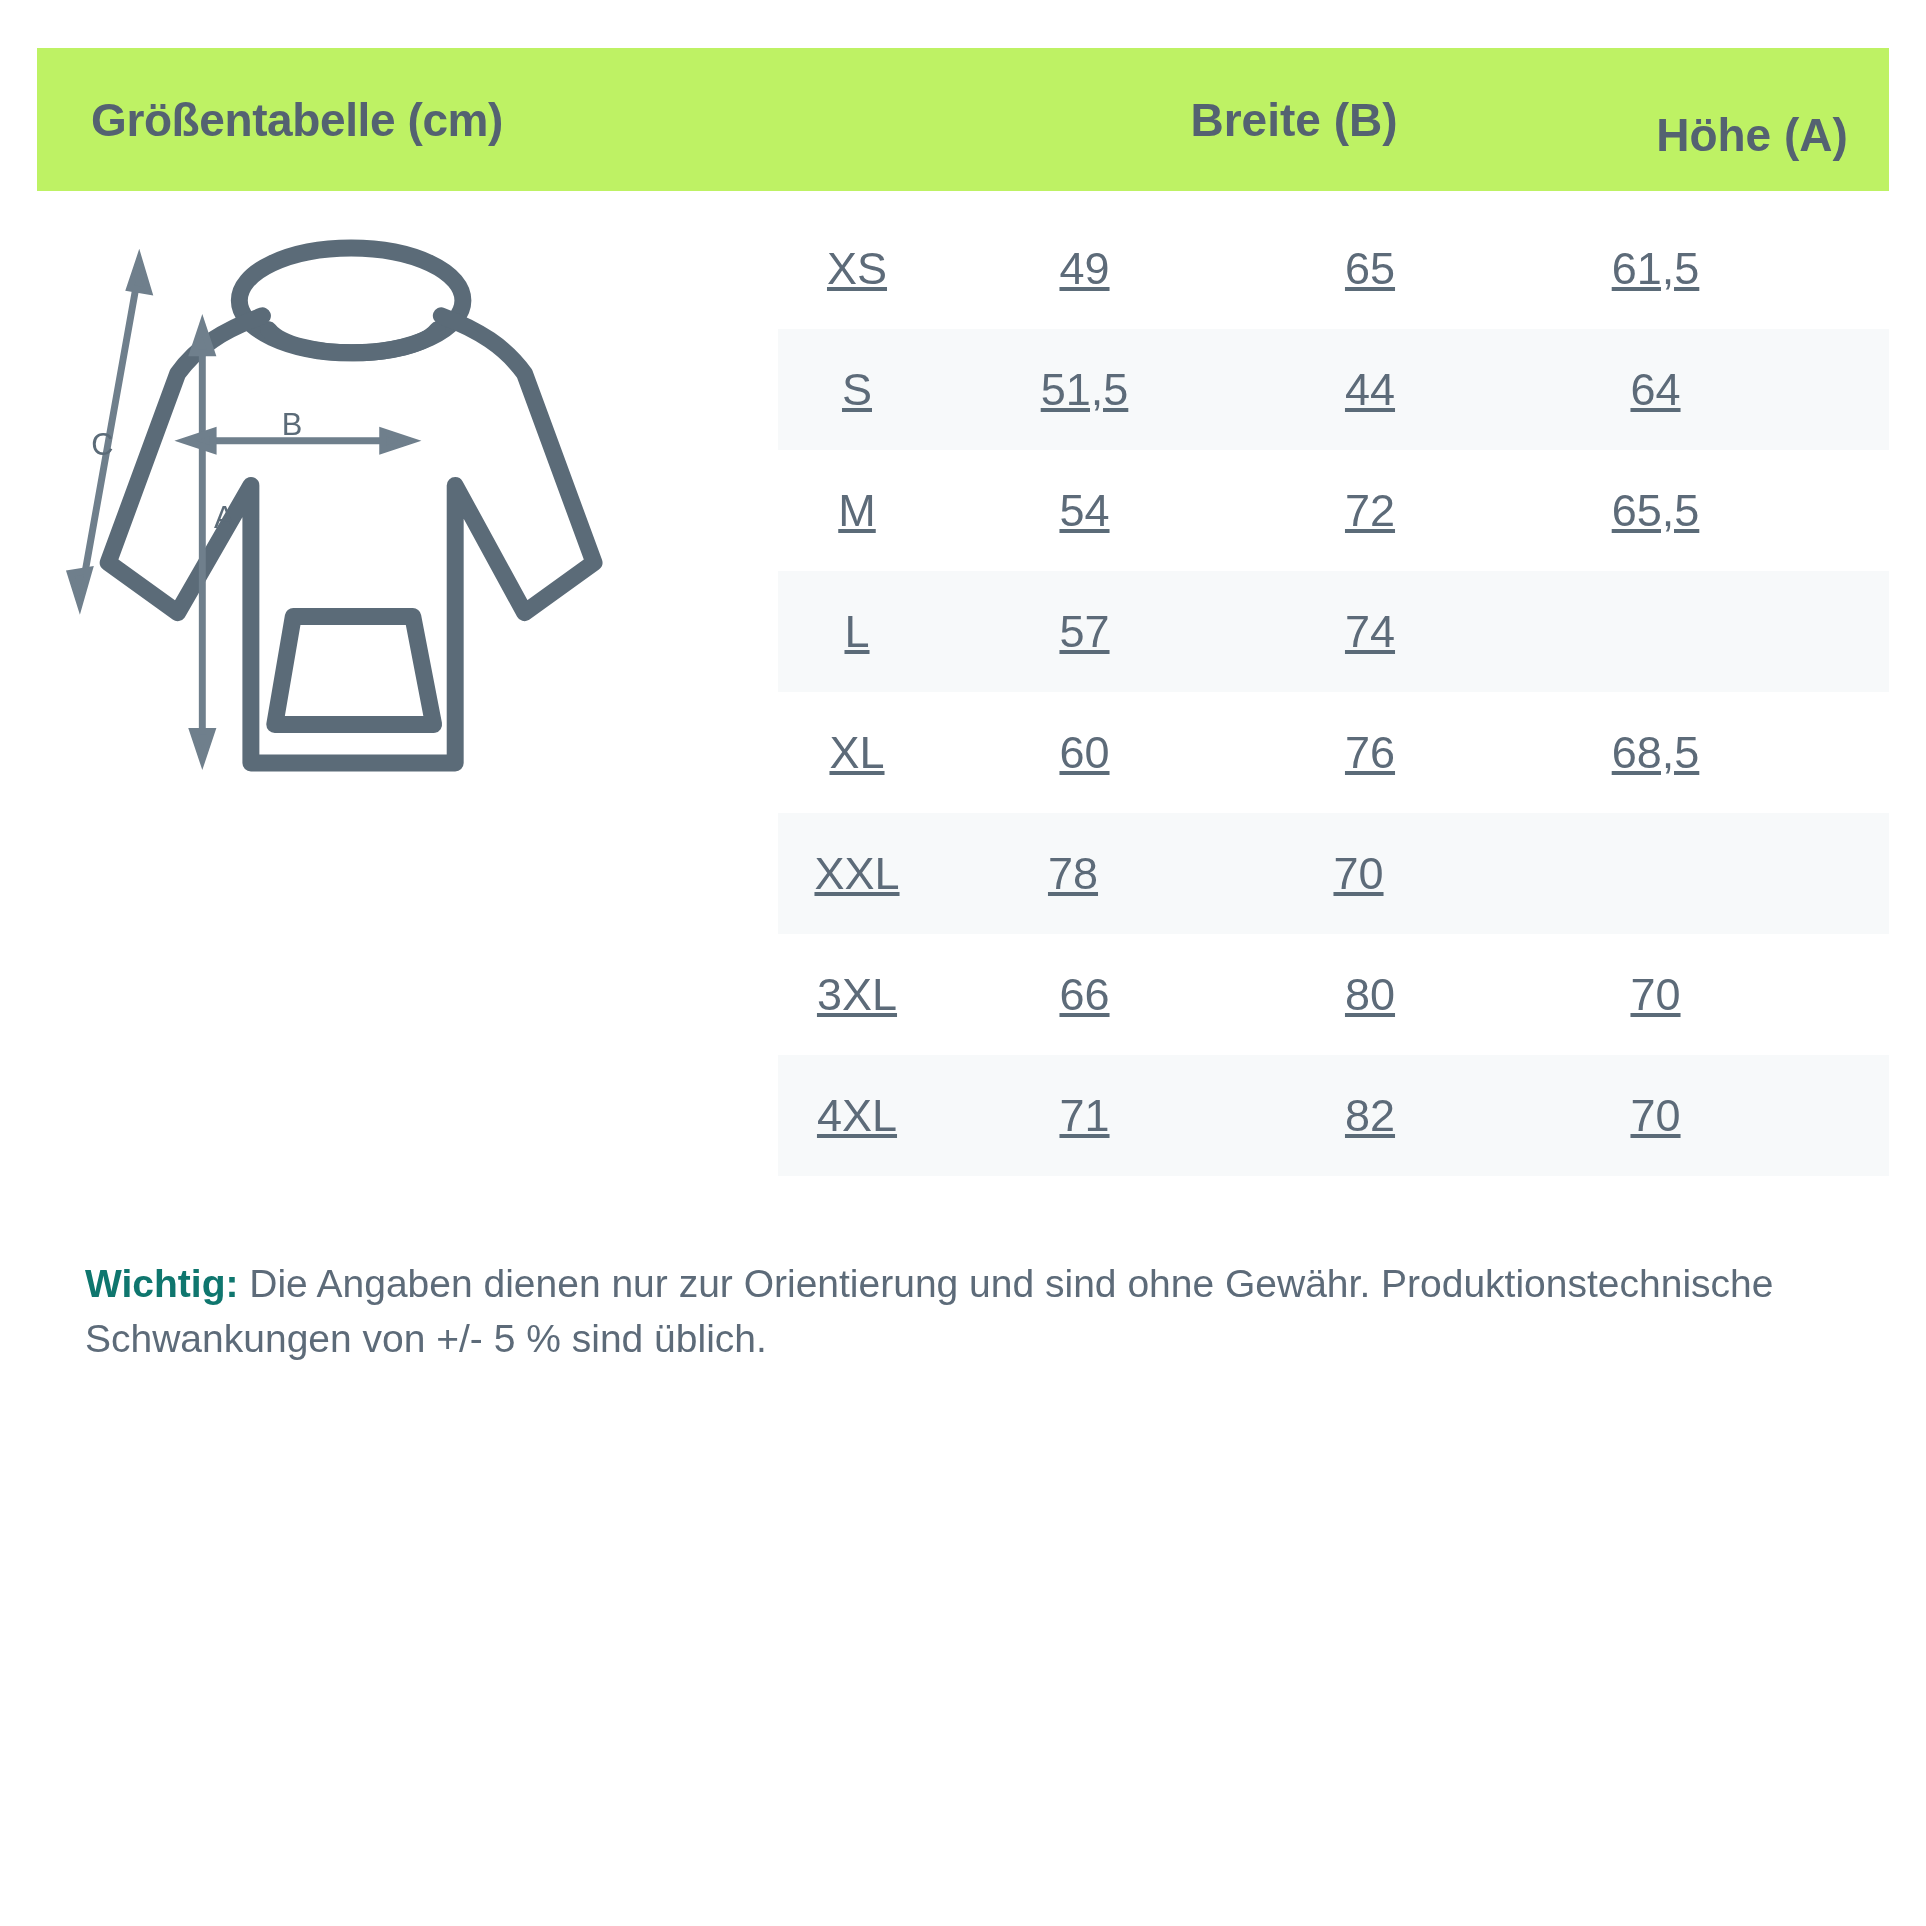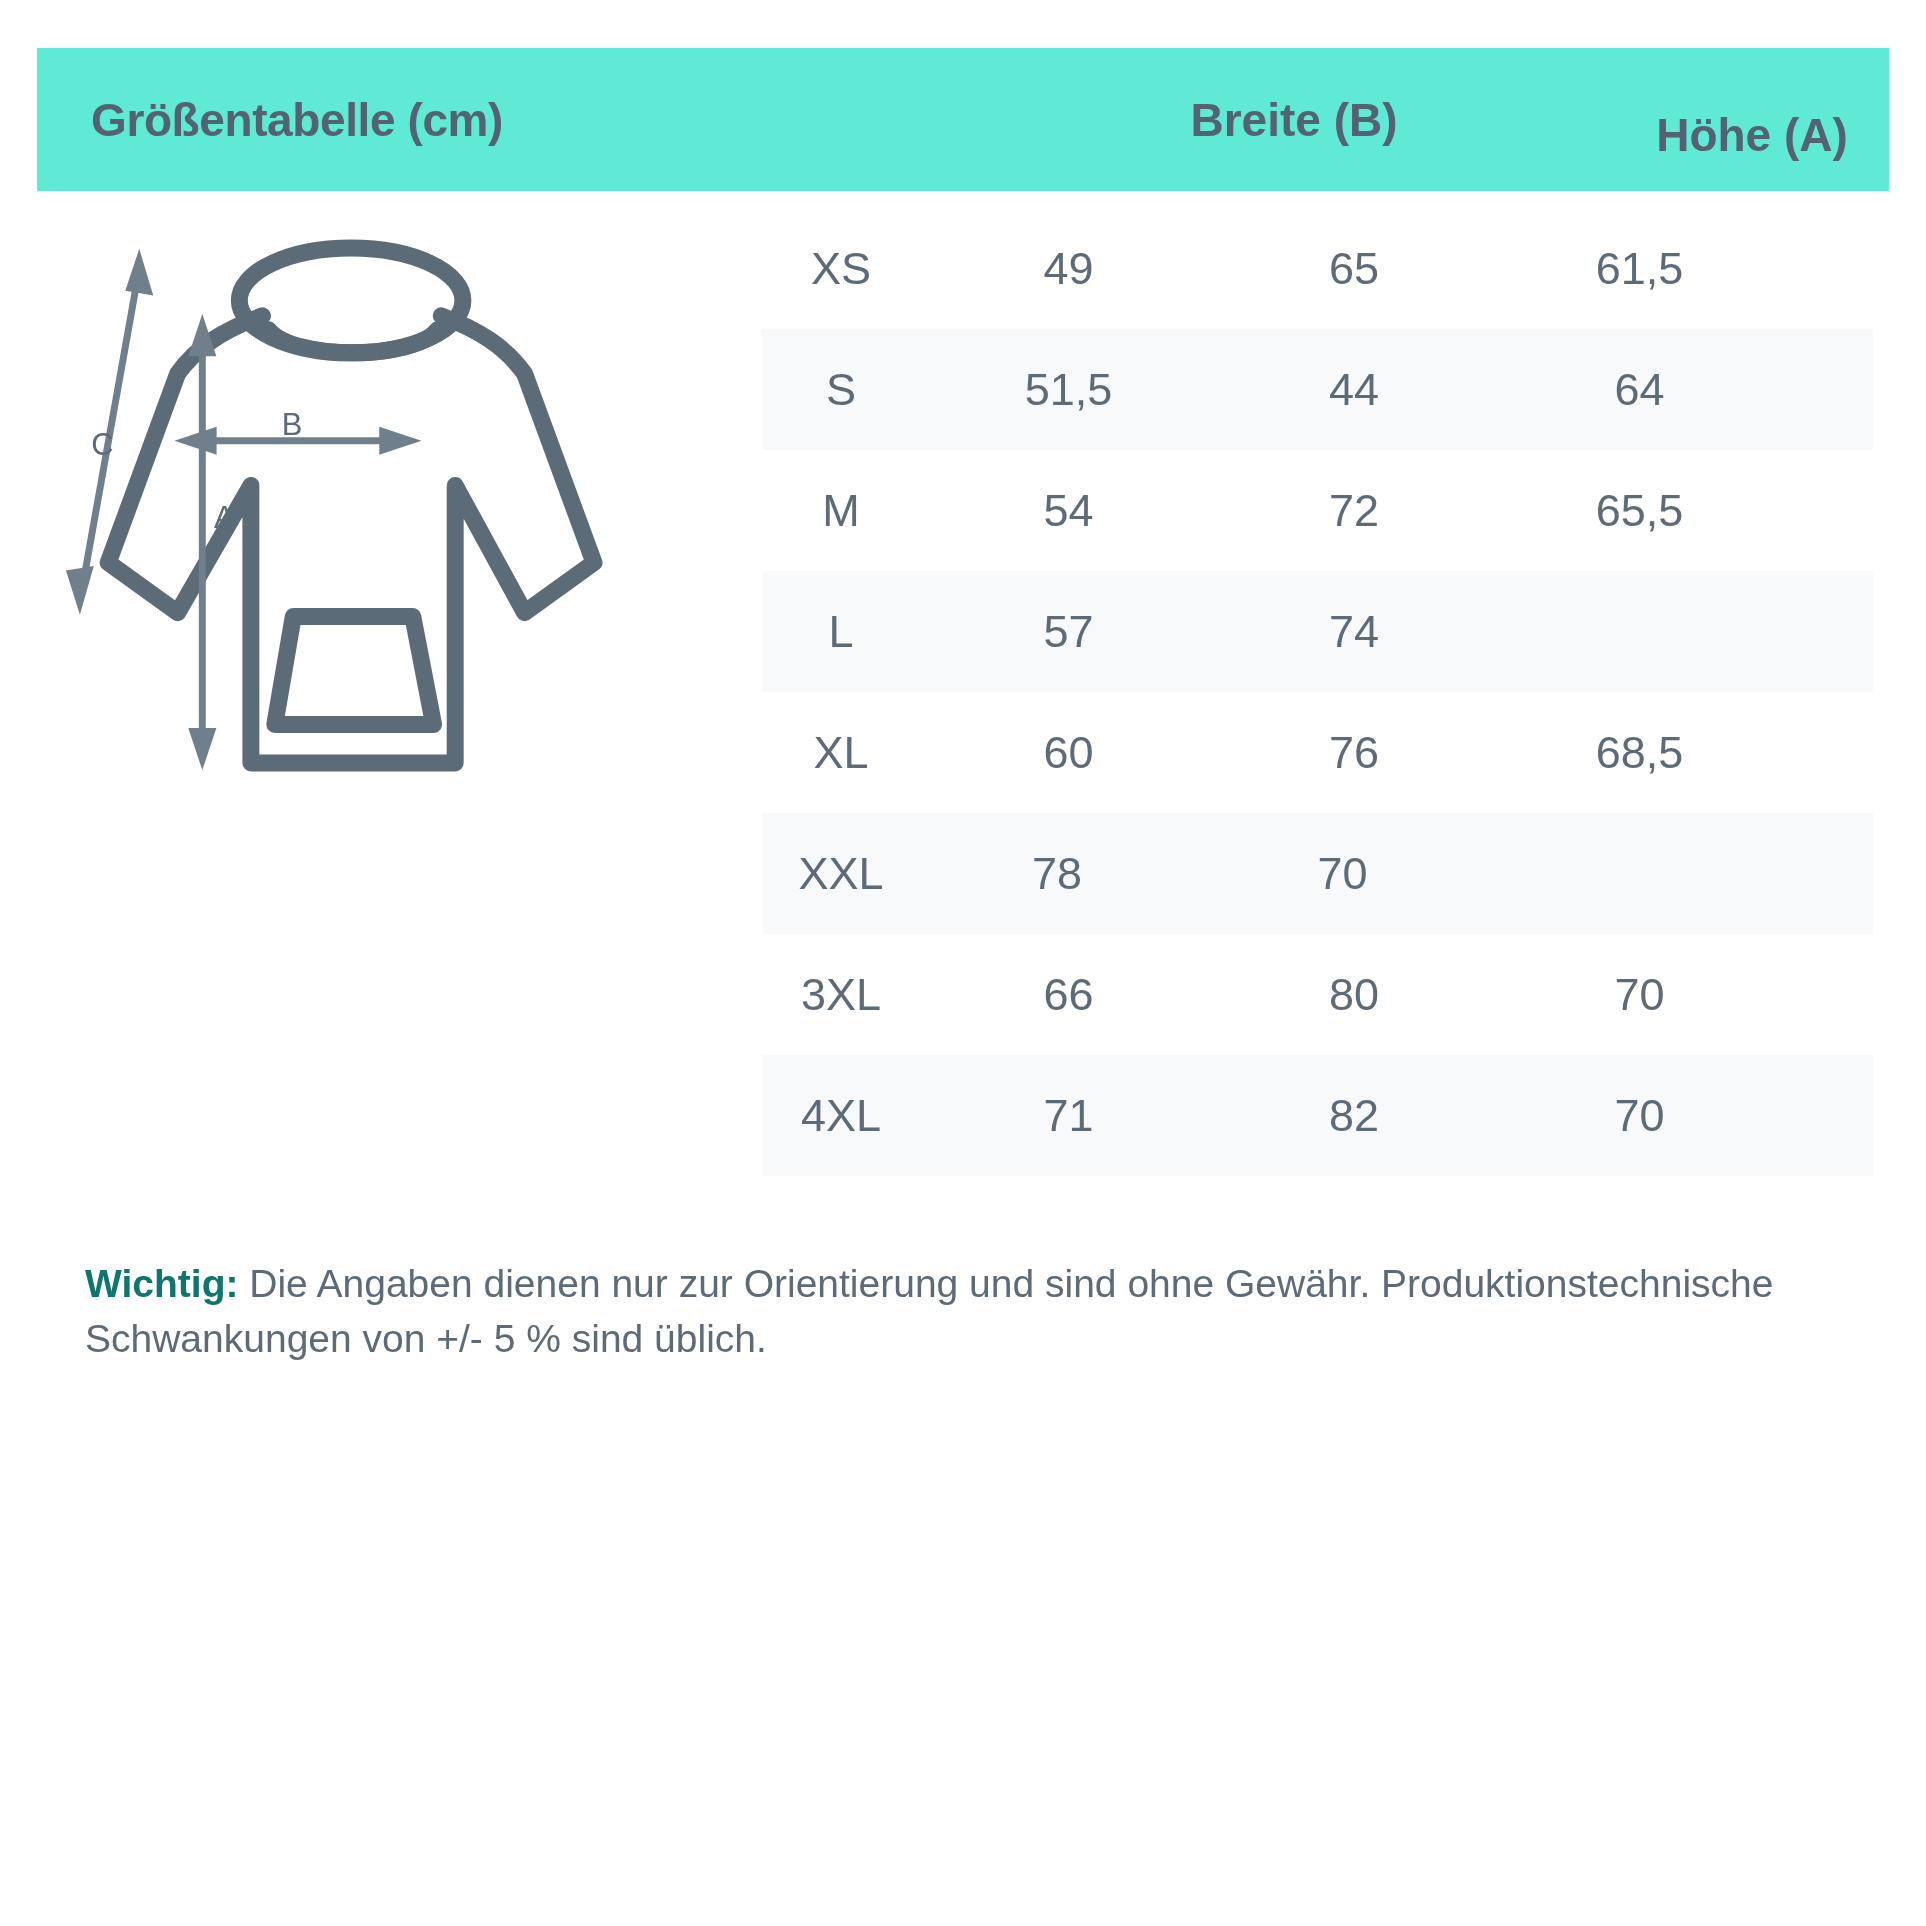--- a/index.html
+++ b/index.html
@@ -22,21 +22,21 @@
     box-sizing: border-box;
   }
 
   
   .header {
     position: absolute;
     left: 37px;
     top: 48px;
     width: 1852px;
     height: 143px;
-    background: #5eead4;
+    background: #bef264;
     display: flex;
     align-items: center;
     box-sizing: border-box;
   }
   .header-title {
     font-size: 46px;
     font-weight: bold;
     color: #546271;
     padding-left: 54px;
     letter-spacing: -0.4px;
@@ -69,23 +69,24 @@
     position: absolute;
     left: 62px;
     top: 231px;
     width: 717px;
     height: 586px;
   }
 
   
   .table {
     position: absolute;
-    left: 762px;
+    left: 778px;
     top: 208px;
     width: 1111px;
+    text-decoration: underline;
   }
   .row {
     display: flex;
     align-items: center;
     height: 121px;
     box-sizing: border-box;
   }
   .row.alt { background: #f7f9fa; }
   .cell {
     font-size: 45px;

